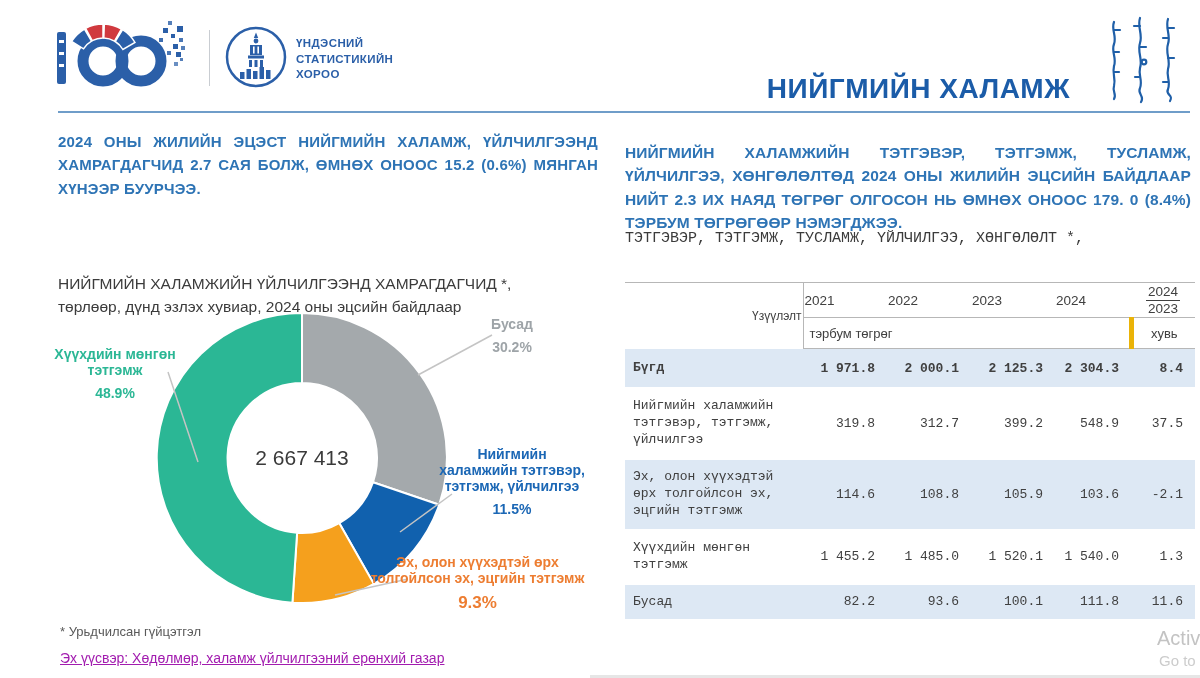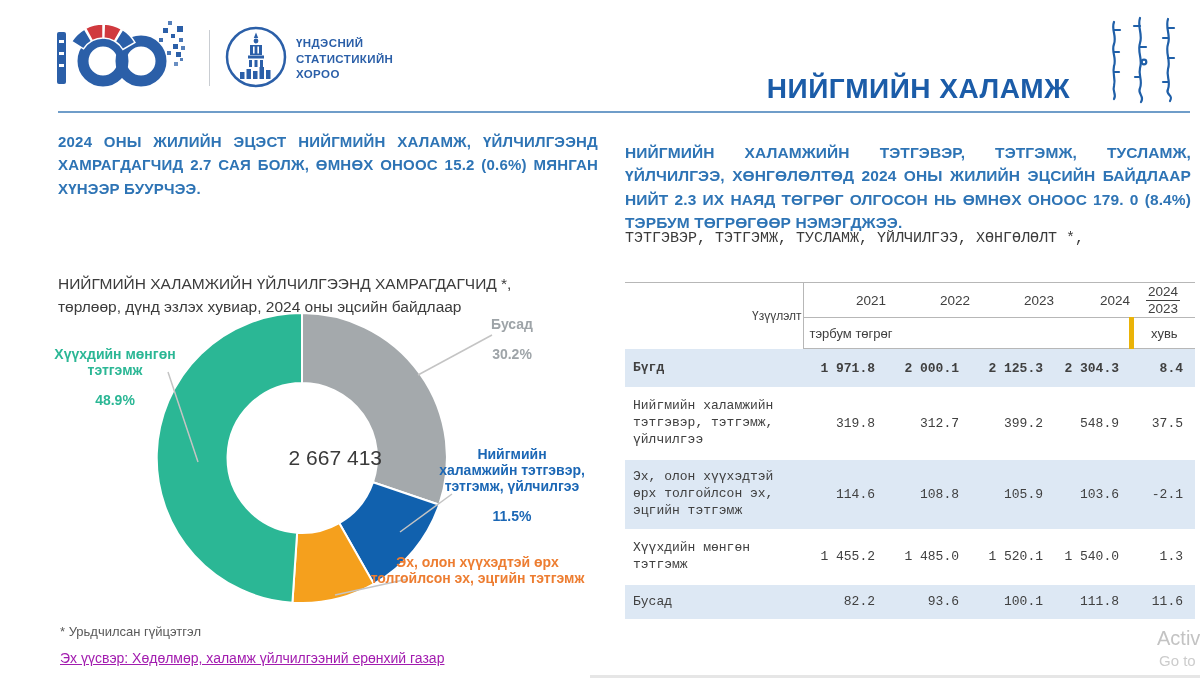--- a/index.html
+++ b/index.html
@@ -20,35 +20,35 @@
               line-height:1.55;text-align:justify;letter-spacing:.2px;}
   .l-sub{left:58px;top:224px;width:545px;font-size:15.5px;color:#3b3b3b;line-height:1.5;margin-top:48px;}
 
   
   .r-headline{left:625px;top:124px;width:566px;font-size:15.5px;font-weight:bold;color:#2E74B5;
               line-height:1.5;text-align:justify;letter-spacing:.1px;margin-top:17px;}
   .r-sub{left:625px;top:228px;width:566px;font-size:15px;color:#3b3b3b;line-height:1.5;font-family:Liberation Mono, monospace;}
 
   
   .chart-label{position:absolute;font-size:14px;font-weight:bold;text-align:center;line-height:1.15;}
-  .chart-label .pct{display:block;margin-top:14px;}
+  .chart-label .pct{display:block;margin-top:7px;}
   .chart-label.orange .pct{font-size:17px;}
-  .donut-center{left:222px;top:446px;width:160px;text-align:right;font-size:21px;color:#3a3a3a;}
+  .donut-center{left:222px;top:446px;width:160px;text-align:center;font-size:21px;color:#3a3a3a;}
 
   
   .footnote{left:60px;top:624px;font-size:13px;color:#595959;}
   .source{left:60px;top:650px;font-size:14px;color:#a21caf;text-decoration:underline;}
 
   
   .tbl-wrap{left:625px;top:282px;width:570px;}
   table.stats{border-collapse:collapse;width:570px;table-layout:fixed;font-size:13px;color:#404040;
               border-top:1px solid #b7b7b7;}
   table.stats th, table.stats td{font-weight:normal;vertical-align:middle;}
   th.uzuulelt{border-right:1px solid #b7b7b7;text-align:right;font-size:12px;}
-  th.year{text-align:right;height:30px;font-size:13.5px;}
+  th.year{text-align:left;height:30px;font-size:13.5px;}
   th.ratio-th{text-align:center;}
   .frac{display:inline-block;font-size:13.5px;line-height:1.15;}
   .frac-top{display:block;border-bottom:1.5px solid #404040;padding:0 2px;}
   .frac-bottom{display:block;}
   .unit-years{border-top:1px solid #b7b7b7;text-align:left;padding:4px 0 4px 6px;height:22px;}
   .unit-ratio{border-top:1px solid #b7b7b7;border-left:5px solid #eab308;text-align:center;padding:4px 0;}
   thead tr.unit-row th, thead tr.unit-row td{border-bottom:1px solid #b7b7b7;}
   tbody tr{border-bottom:2px solid #ffffff;font-family:Liberation Mono, monospace;}
   tbody tr.stripe{background:#DDE8F4;}
   tbody td.lbl{text-align:left;padding:9px 4px 9px 8px;line-height:1.3;}
@@ -177,20 +177,21 @@
     <span class="pct">30.2%</span>
   </div>
 
   <div class="abs chart-label" style="left: 437px; top: 446px; width: 150px; color: rgb(27, 103, 181);">
     <span class="lbl">Нийгмийн халамжийн тэтгэвэр, тэтгэмж, үйлчилгээ</span>
     <span class="pct">11.5%</span>
   </div>
 
   <div class="abs chart-label orange" style="left: 360px; top: 554px; width: 235px; color: rgb(237, 125, 49);">
     <span class="lbl">Эх, олон хүүхэдтэй өрх толгойлсон эх, эцгийн тэтгэмж</span>
+    <span class="pct">9.3%</span>
   </div>
 
   <div class="abs footnote">* Урьдчилсан гүйцэтгэл</div>
   <div class="abs source">Эх үүсвэр:  Хөдөлмөр, халамж үйлчилгээний ерөнхий газар</div>
 
   <div class="abs r-headline">НИЙГМИЙН ХАЛАМЖИЙН ТЭТГЭВЭР, ТЭТГЭМЖ, ТУСЛАМЖ, ҮЙЛЧИЛГЭЭ, ХӨНГӨЛӨЛТӨД 2024 ОНЫ ЖИЛИЙН ЭЦСИЙН БАЙДЛААР НИЙТ 2.3 ИХ НАЯД ТӨГРӨГ ОЛГОСОН НЬ ӨМНӨХ ОНООС 179. 0 (8.4%) ТЭРБУМ ТӨГРӨГӨӨР НЭМЭГДЖЭЭ.</div>
 
   <div class="abs r-sub">
     <span>ТЭТГЭВЭР, ТЭТГЭМЖ, ТУСЛАМЖ, ҮЙЛЧИЛГЭЭ, ХӨНГӨЛӨЛТ *,</span><br>
   </div>

